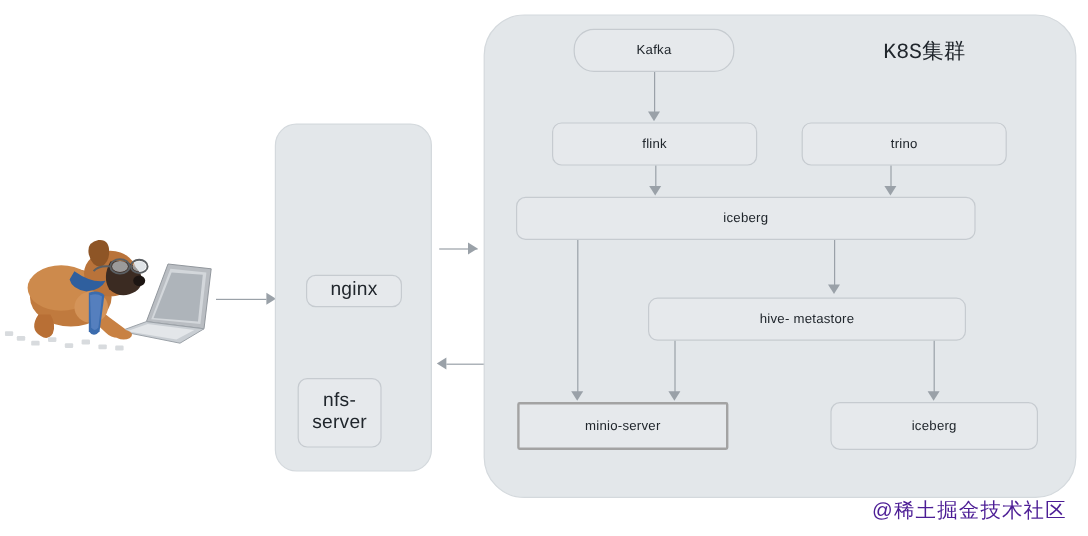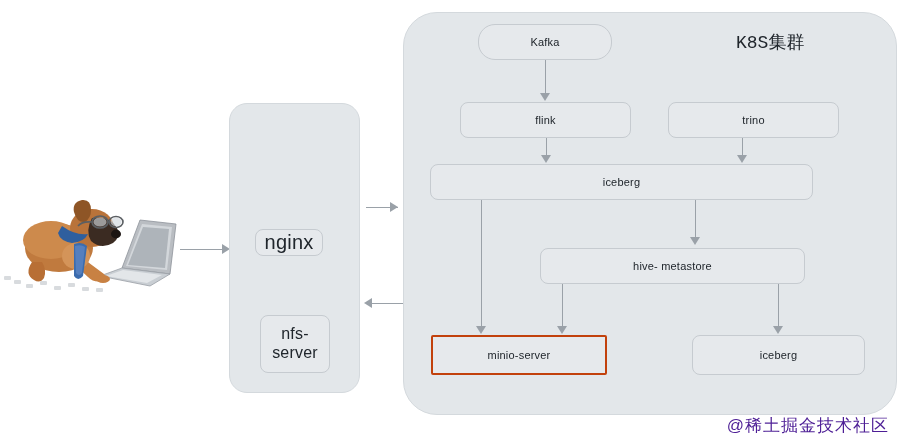--- a/index.html
+++ b/index.html
@@ -28,21 +28,21 @@
     justify-content: center;
     text-align: center;
     color: #20262c;
     font-size: 11px;
     line-height: 1.18;
     letter-spacing: 0.2px;
   }
   .node.pill { border-radius: 17px; }
   .node.sharp {
     border-radius: 2px;
-    border: 2px solid #c2410c;
+    border: 2px solid #a3a3a3;
   }
 
   
   .container-box {
     position: absolute;
     box-sizing: border-box;
     background: #e3e7ea;
     border: 1px solid #d4d9dd;
   }
   #linux-host {
@@ -173,25 +173,25 @@
       <rect x="92" y="92" width="7" height="4" rx="1"></rect>
     </g>
   </svg>
 
   <div class="hline" style="left:180px; top:249px; width:42px;"></div>
   <div class="arrow-right" style="left:222px; top:244px;"></div>
 
   <div class="container-box" id="linux-host" style="left:229px; top:103px; width:131px; height:290px;">
   </div>
 
-  <div class="node" style="left:255px; top:229px; width:68px; height:27px; font-size:20px;">
+  <div class="node" style="left:255px; top:229px; width:80px; height:27px; font-size:16px;">
     <span>nginx</span>
   </div>
 
-  <div class="node" style="left:260px; top:315px; width:70px; height:58px; font-size:16px; flex-direction:column;">
+  <div class="node" style="left:248px; top:315px; width:70px; height:58px; font-size:16px; flex-direction:column;">
     <span>nfs-</span>
     <span>server</span>
   </div>
 
   <div class="hline" style="left:366px; top:207px; width:32px;"></div>
   <div class="arrow-right" style="left:390px; top:202px;"></div>
 
   <div class="hline" style="left:372px; top:303px; width:32px;"></div>
   <div class="arrow-left" style="left:364px; top:298px;"></div>
 

